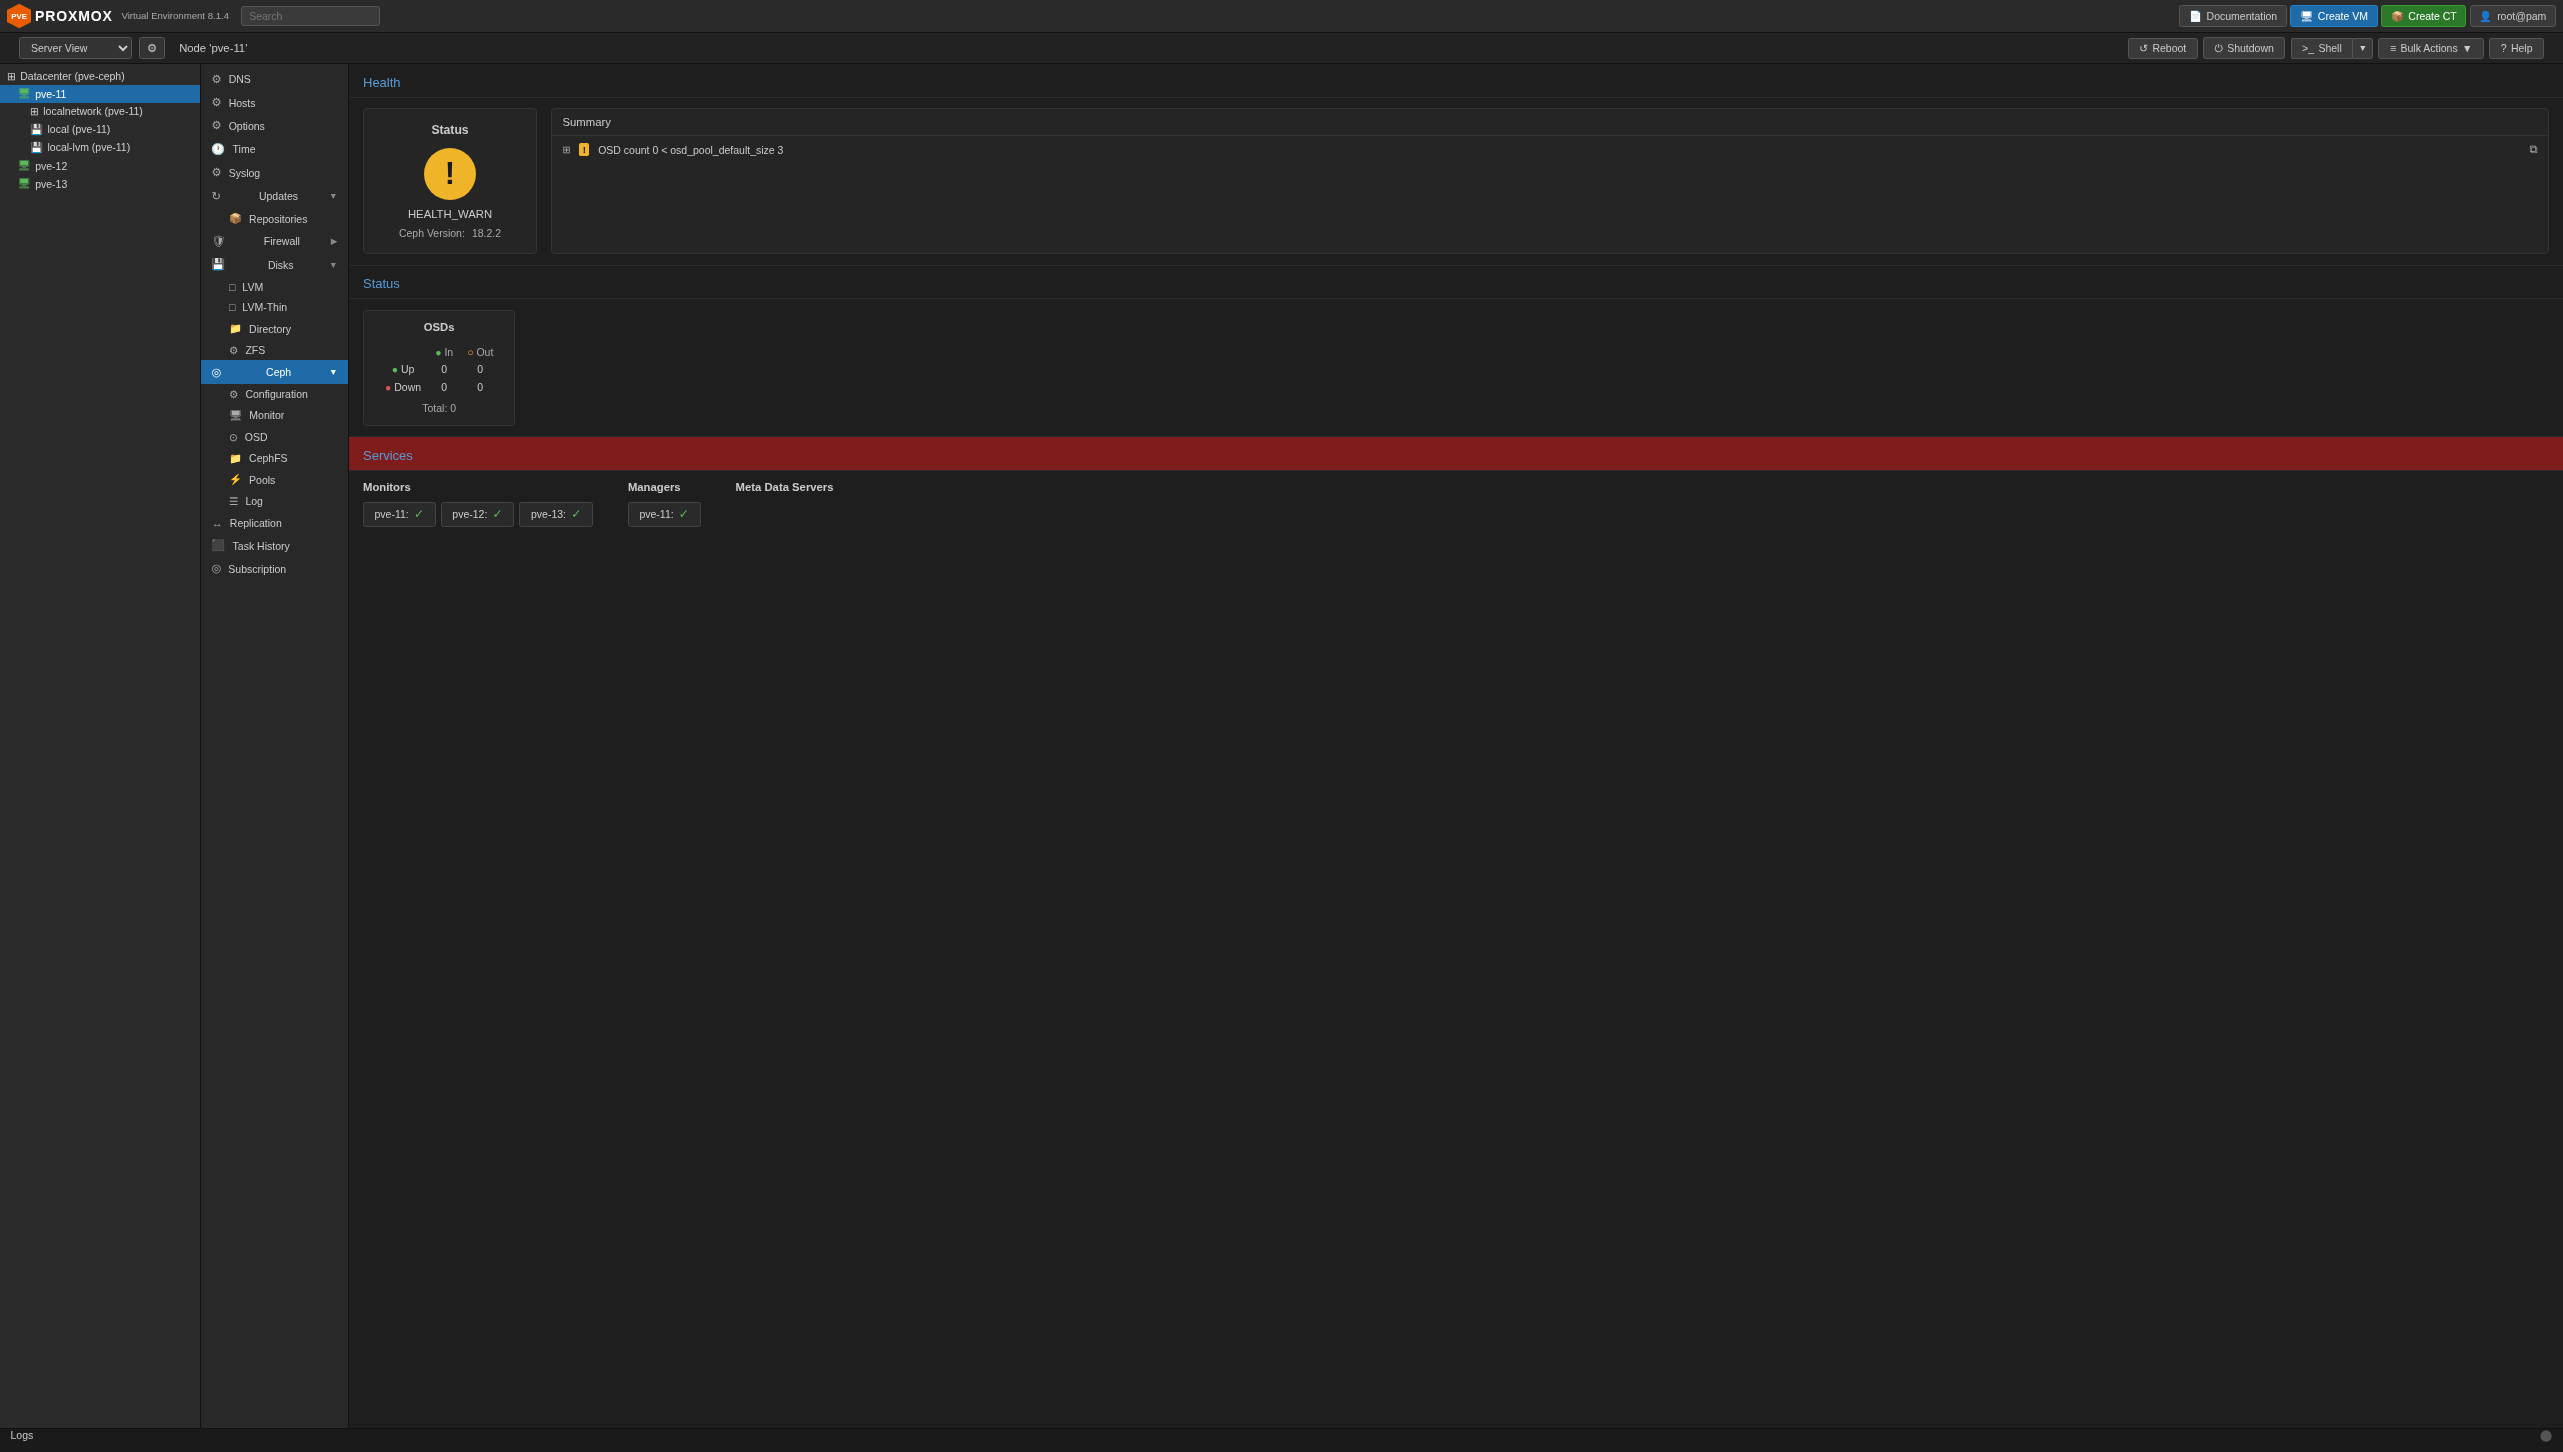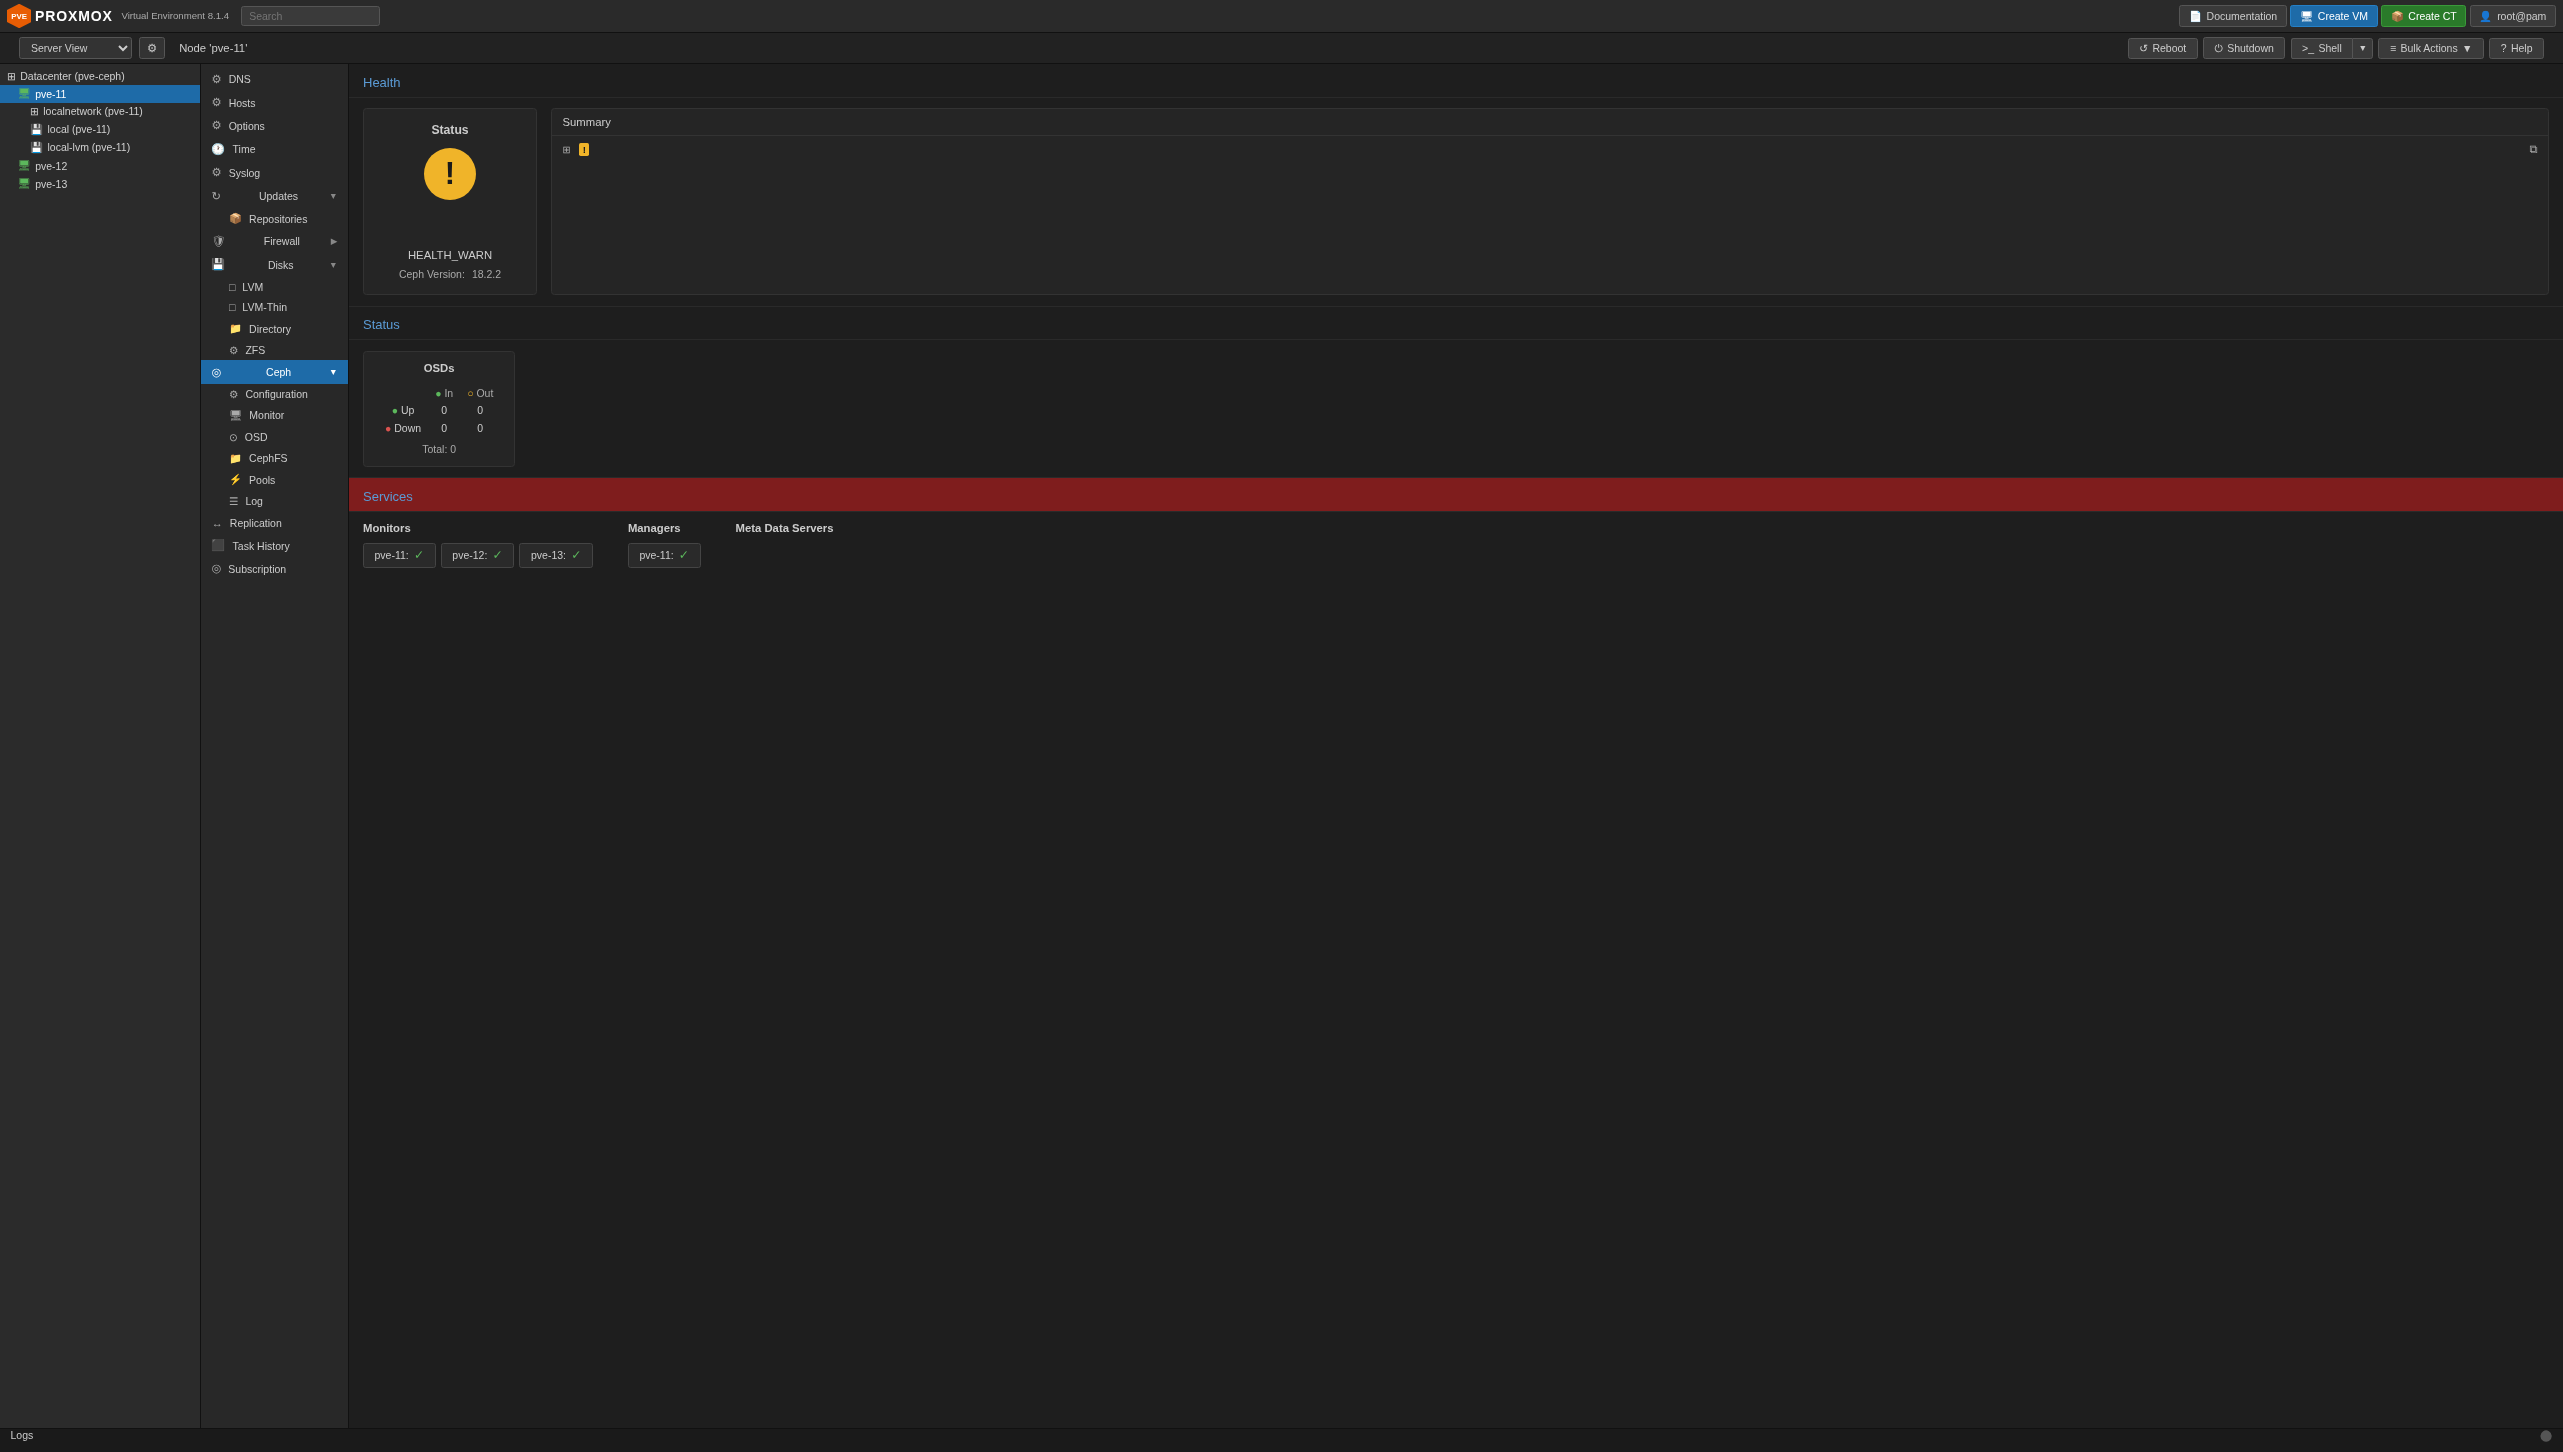--- a/index.html
+++ b/index.html
@@ -49,21 +49,21 @@
     
     #content { flex: 1; background: #1e1e1e; overflow-y: auto; padding: 0; }
     .section-header { color: #5b9bd5; font-size: 13px; padding: 10.5px 14px 7px; border-bottom: 0.9px solid #2a2a2a; background: #1e1e1e; }
 
     
     #health-section { padding: 10.5px 14px; }
     .health-grid { display: flex; gap: 14px; }
     .health-status-box { background: #252525; border: 0.9px solid #333; border-radius: 3.5px; padding: 14px 21px; display: flex; flex-direction: column; align-items: center; justify-content: center; min-width: 174px; }
     .health-status-label { font-weight: bold; font-size: 12.2px; color: #ccc; margin-bottom: 10.5px; }
     .health-warn-icon { width: 52px; height: 52px; background: #f0b429; border-radius: 50%; display: flex; align-items: center; justify-content: center; font-size: 31px; font-weight: bold; color: #1a1a1a; margin-bottom: 8.7px; }
-    .health-warn-text { font-size: 11.3px; color: #ccc; margin-top: 41px; }
+    .health-warn-text { font-size: 11.3px; color: #ccc; }
     .ceph-version-row { margin-top: 7px; font-size: 10.5px; color: #aaa; display: flex; gap: 7px; }
     .health-summary-box { background: #252525; border: 0.9px solid #333; border-radius: 3.5px; flex: 1; }
     .summary-header { padding: 7px 10.5px; border-bottom: 0.9px solid #333; font-size: 11.3px; color: #ccc; font-weight: normal; }
     .summary-row { display: flex; align-items: center; padding: 7px 10.5px; gap: 8.7px; font-size: 10.5px; }
     .summary-row .expand-btn { color: #aaa; cursor: pointer; font-size: 9.6px; }
     .warning-badge { background: #f0b429; color: #1a1a1a; border-radius: 1.7px; padding: 0.9px 3.5px; font-size: 9.6px; font-weight: bold; }
     .summary-text { color: #ccc; flex: 1; }
     .copy-btn { color: #aaa; cursor: pointer; font-size: 11.3px; margin-left: auto; }
     .status-section-header { color: #5b9bd5; font-size: 13px; padding: 10.5px 14px 7px; border-bottom: 0.9px solid #2a2a2a; background: #1e1e1e; }
     .status-content { padding: 10.5px 14px; display: flex; gap: 21px; }
@@ -349,20 +349,21 @@
             <span>Ceph Version:</span>
             <span>18.2.2</span>
           </div>
         </div>
 
         <div class="health-summary-box">
           <div class="summary-header">Summary</div>
           <div class="summary-row">
             <span class="expand-btn">⊞</span>
             <span class="warning-badge">!</span>
+            <span class="summary-text">OSD count 0 &lt; osd_pool_default_size 3</span>
             <span class="copy-btn">⧉</span>
           </div>
         </div>
       </div>
     </div>
 
     <div class="content-divider"></div>
 
     <div class="status-section-header">
       <span>Status</span>

